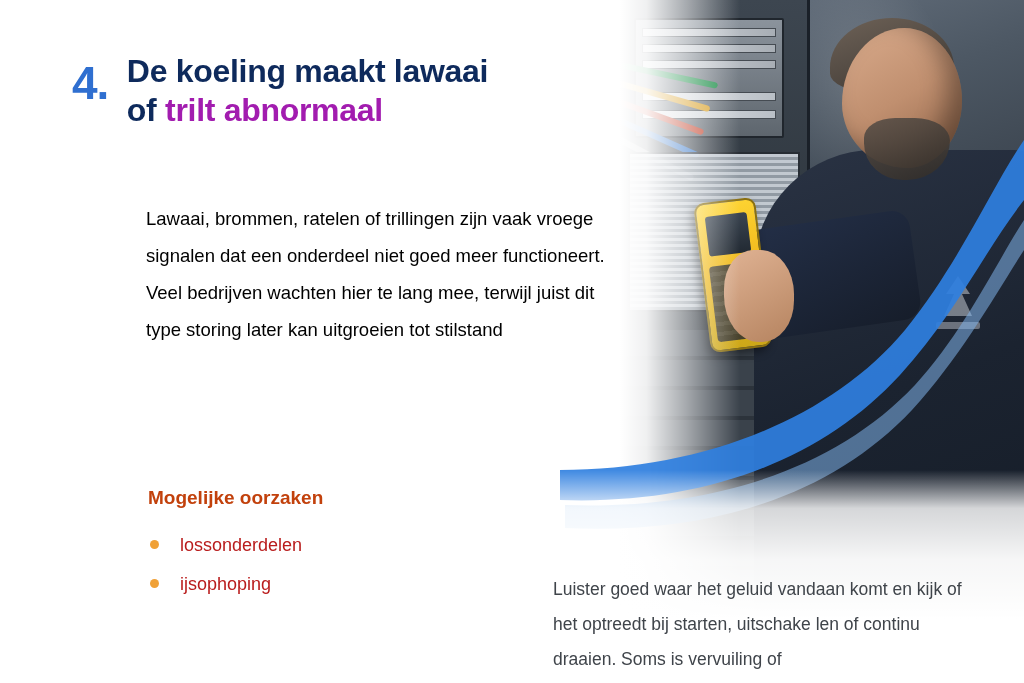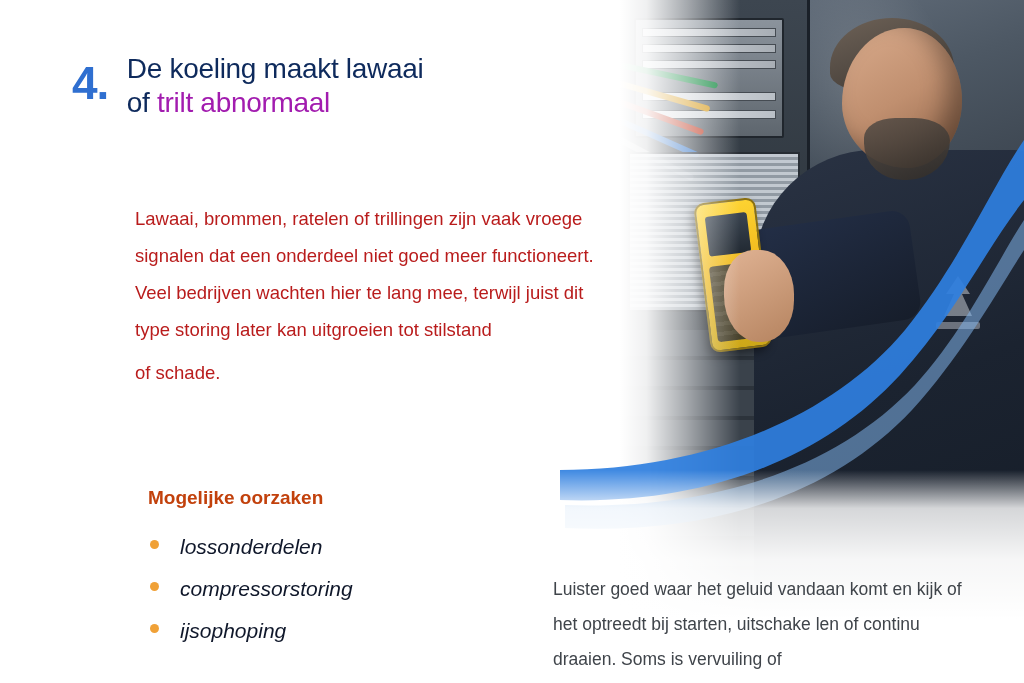--- a/index.html
+++ b/index.html
@@ -141,47 +141,46 @@
     font-size: 46px; font-weight: bold; color: #2f6fd0;
     letter-spacing: -1px;
     vertical-align: top;
     margin-right: 14px;
     line-height: 1.0;
     position: relative; top: 8px;
   }
   .title {
     display: inline-block;
     width: 490px;
-    font-size: 28px; line-height: 1.22; font-weight: normal;
+    font-size: 32px; line-height: 1.22; font-weight: bold;
     color: #0e2a5c;
     letter-spacing: -0.3px;
     vertical-align: top;
   }
   .title .accent { color: #a21caf; }
 
   .body-text {
-    position: absolute; left: 135px; top: 200px; width: 480px;
-    font-size: 18.5px; line-height: 2.0; color: #b91c1c;
+    position: absolute; left: 146px; top: 200px; width: 480px;
+    font-size: 18.5px; line-height: 2.0; color: #000000;
   }
   .body-text .p2 { display: block; margin-top: 6px; }
 
   .causes-title {
     position: absolute; left: 148px; top: 487px;
     font-size: 19px; font-weight: bold; color: #c2410c;
   }
   .causes-list {
     position: absolute; left: 148px; top: 536px; width: 400px;
     list-style: none;
   }
   .causes-list li {
     position: relative;
     padding-left: 32px;
-    font-size: 21px; line-height: 1.0; color: #0f172a;
+    font-size: 18px; line-height: 1.0; color: #b91c1c;
     margin-bottom: 21px;
-    font-style: italic;
   }
   .causes-list li .dot {
     position: absolute; left: 2px; top: 4px;
     width: 9px; height: 9px; border-radius: 50%;
     background: #f0a137;
   }
 
   .solution-title {
     position: absolute; left: 553px; top: 517px;
     font-size: 19px; font-weight: bold; color: #0e2a5c;
@@ -257,35 +256,30 @@
     <div class="heading-wrap">
       <span class="num">4.</span>
       <span class="title">
         <span>De koeling maakt lawaai</span><br>
         <span>of </span><span class="accent">trilt abnormaal</span>
       </span>
     </div>
 
     <div class="body-text">
       <span>Lawaai, brommen, ratelen of trillingen zijn vaak vroege signalen dat een onderdeel niet goed meer functioneert. Veel bedrijven wachten hier te lang mee, terwijl juist dit type storing later kan uitgroeien tot stilstand</span>
-      <span class="p2">of schade.</span>
     </div>
 
     <div class="causes-title">Mogelijke oorzaken</div>
     <ul class="causes-list">
       <li>
         <span class="dot"></span>
         <span>lossonderdelen</span>
       </li>
       <li>
         <span class="dot"></span>
-        <span>compressorstoring</span>
-      </li>
-      <li>
-        <span class="dot"></span>
         <span>ijsophoping</span>
       </li>
     </ul>
 
     <div class="scrim"></div>
     <div class="solution-text">Luister goed waar het geluid vandaan komt en kijk of het optreedt bij starten, uitschake len of continu draaien. Soms is vervuiling of</div>
 
   </div>
 </div>
 

